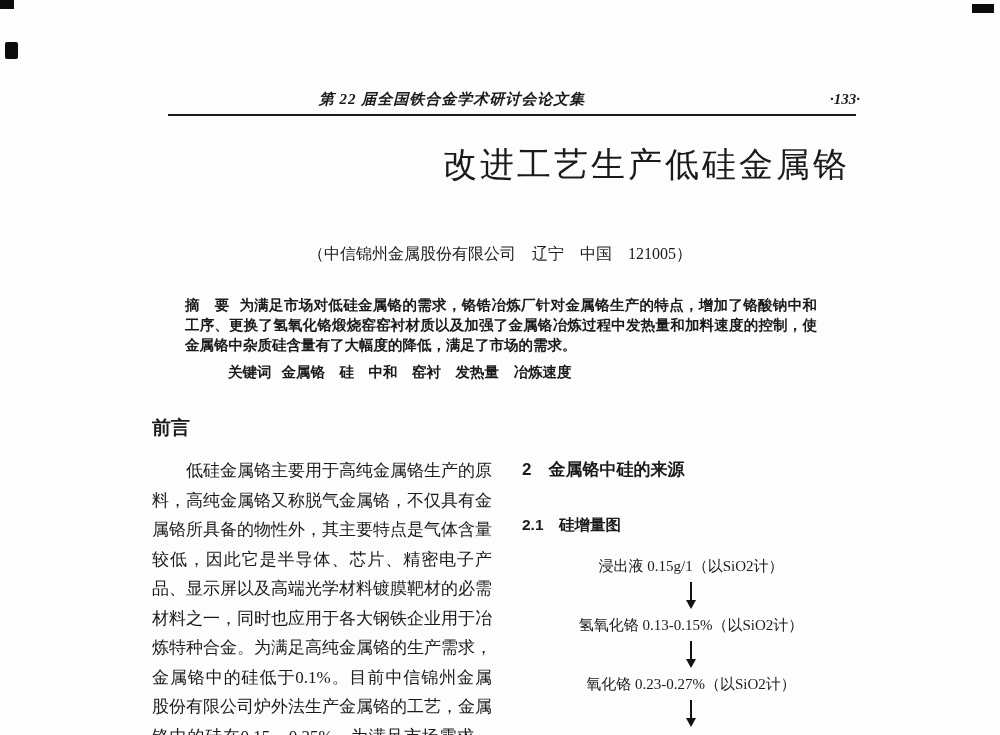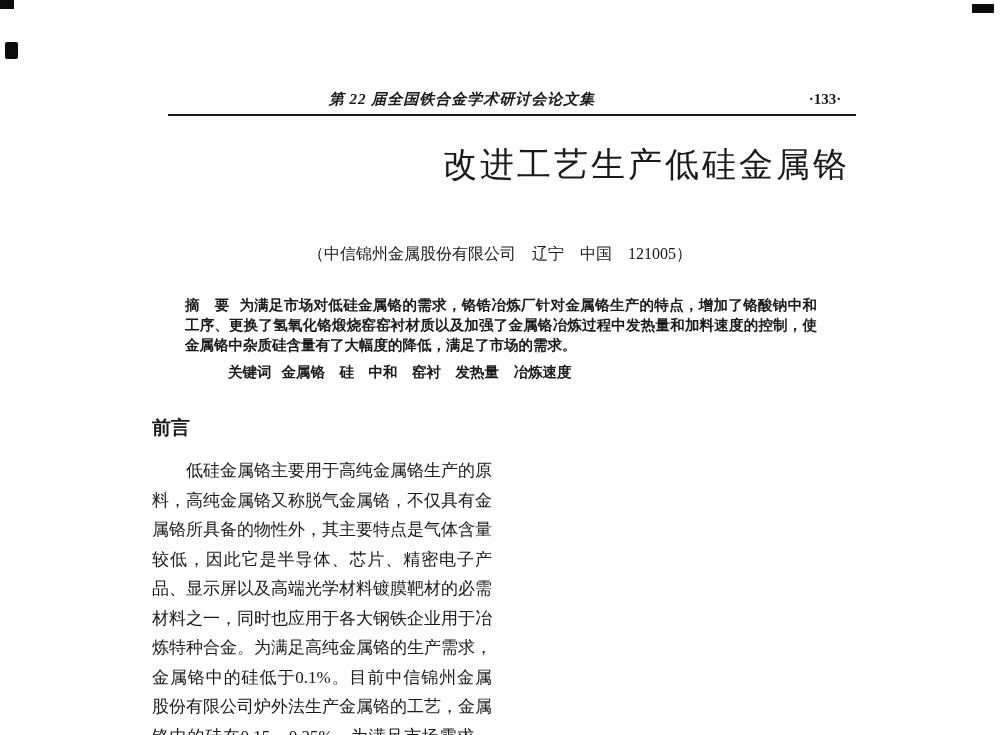--- a/index.html
+++ b/index.html
@@ -16,30 +16,30 @@
     overflow: hidden;
   }
   
   .artifact { position: absolute; background: #0c0c0c; }
   .artifact.a1 { left: 0; top: 0; width: 14px; height: 9px; }
   .artifact.a2 { left: 5px; top: 42px; width: 13px; height: 17px; border-radius: 2px; }
   .artifact.a3 { left: 972px; top: 4px; width: 22px; height: 9px; }
 
   
   .journal-header {
-    position: absolute; left: 160px; top: 90px; width: 710px;
+    position: absolute; left: 150px; top: 90px; width: 710px;
     display: flex; align-items: baseline; gap: 16px;
   }
   .journal-title {
     flex: 1; text-align: center;
     font-size: 15px; letter-spacing: 1px; font-style: italic; font-weight: 600;
   }
   .page-number {
-    width: 90px; text-align: center;
-    font-size: 15px; font-weight: 700; 
+    width: 90px; text-align: right;
+    font-size: 15px; font-weight: 700; font-style: italic;
   }
   .header-rule {
     position: absolute; left: 168px; top: 114px; width: 688px; height: 2px;
     background: #1a1a1a;
   }
 
   
   .paper-title {
     position: absolute; left: 150px; top: 142px; width: 700px;
     text-align: right; font-size: 34px; font-weight: 400; letter-spacing: 3px;
@@ -124,14 +124,26 @@
       <span class="kw-label">关键词</span><span>金属铬　硅　中和　窑衬　发热量　冶炼速度</span>
     </div>
   </div>
 
   <div class="intro-heading">前言</div>
 
   <div class="col-left">
     <p class="intro-p">低硅金属铬主要用于高纯金属铬生产的原料，高纯金属铬又称脱气金属铬，不仅具有金属铬所具备的物性外，其主要特点是气体含量较低，因此它是半导体、芯片、精密电子产品、显示屏以及高端光学材料镀膜靶材的必需材料之一，同时也应用于各大钢铁企业用于冶炼特种合金。为满足高纯金属铬的生产需求，金属铬中的硅低于0.1%。目前中信锦州金属股份有限公司炉外法生产金属铬的工艺，金属铬中的硅在0.15～0.25%，为满足市场需求，必须降低其中的硅含量。</p>
   </div>
 
+  <div class="col-right">
+    <div class="sec2-heading">2　金属铬中硅的来源</div>
+    <div class="sec21-heading">2.1　硅增量图</div>
+    <div class="flowchart">
+      <div class="flow-step">浸出液 0.15g/1（以SiO2计）</div>
+      <div class="flow-arrow"></div>
+      <div class="flow-step">氢氧化铬 0.13-0.15%（以SiO2计）</div>
+      <div class="flow-arrow"></div>
+      <div class="flow-step">氧化铬 0.23-0.27%（以SiO2计）</div>
+      <div class="flow-arrow"></div>
+    </div>
+  </div>
 
 </div>
 
 </body></html>

